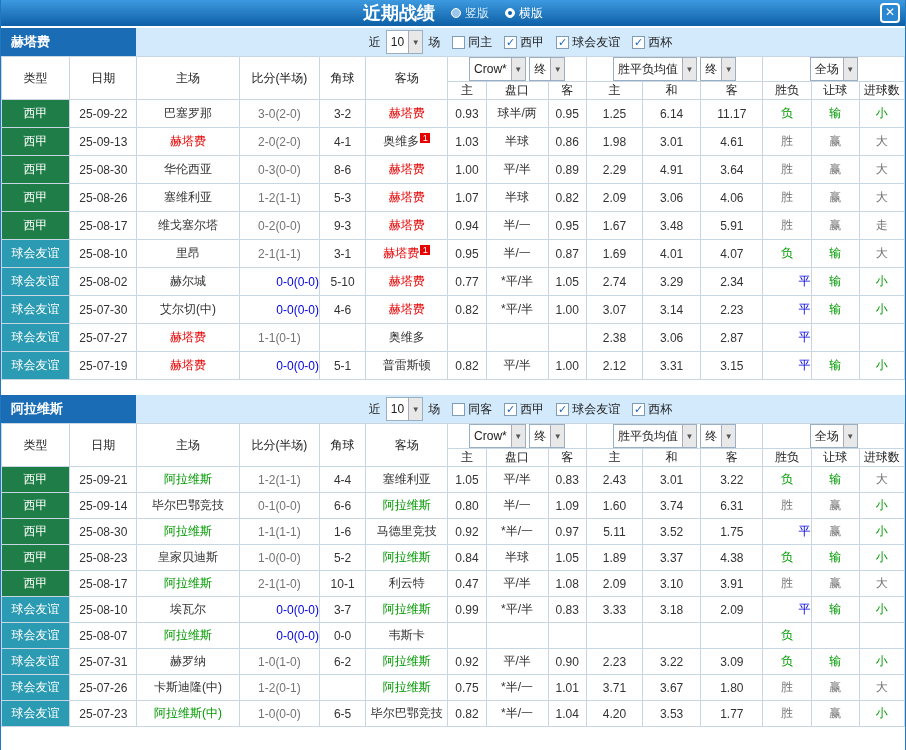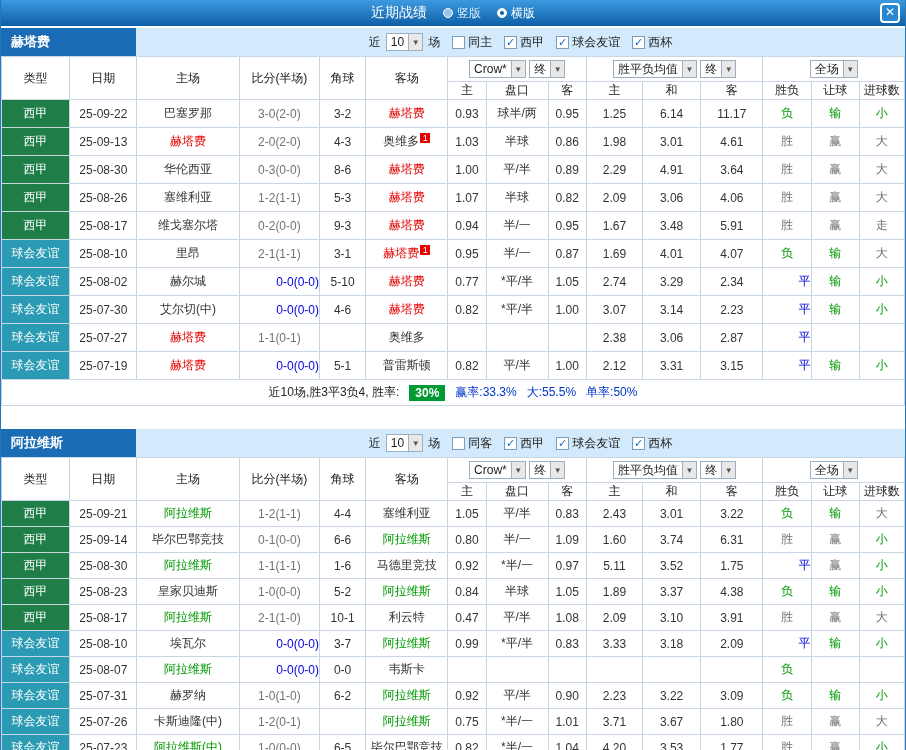--- a/index.html
+++ b/index.html
@@ -3,41 +3,41 @@
 <meta charset="utf-8">
 <style>
   * { box-sizing: border-box; margin: 0; padding: 0; }
   html, body { width: 906px; height: 750px; overflow: hidden; }
   body { font-family: "Liberation Sans", "DejaVu Sans", sans-serif; font-size: 12px; background: #fff; color: #333; }
   .app { width: 906px; height: 750px; overflow: hidden; border-left: 1px solid #2079c0; border-right: 1px solid #2079c0; }
 
   
   .topbar { height: 26px; background: linear-gradient(#3d9ae0, #0d5fa6); position: relative;
             display: flex; align-items: center; justify-content: center; gap: 16px; }
-  .topbar-title { color: #fff; font-weight: normal; font-size: 14px; }
+  .topbar-title { color: #fff; font-weight: bold; font-size: 18px; }
   .radio-opt { display: inline-flex; align-items: center; gap: 4px; color: #d9ecfb; cursor: pointer; }
   .radio-opt.sel { color: #fff; }
   .radio-circle { width: 10px; height: 10px; border-radius: 50%; border: 1px solid #fff; background: #9cc6e8; position: relative; display: inline-block; }
   .radio-opt.sel .radio-circle { background: #fff; }
   .radio-opt.sel .radio-circle::after { content: ''; position: absolute; left: 2px; top: 2px; width: 4px; height: 4px; border-radius: 50%; background: #0d5fa6; }
   .close-btn { position: absolute; right: 5px; top: 3px; width: 20px; height: 20px; border: 2px solid #fff; border-radius: 4px;
                color: #fff; font-weight: bold; font-size: 12px; line-height: 15px; text-align: center; cursor: pointer; background: #2a86cf; }
 
   
   .section-bar { height: 28px; display: flex; margin-top: 2px; }
-  .section2 { margin-top: 23px; }
+  .section2 { margin-top: 15px; }
   .section-team { width: 135px; background: #1a6cb4; color: #fff; font-weight: bold; font-size: 13px;
                   display: flex; align-items: center; padding-left: 10px; }
   .section-controls { flex: 1; background: #d3eafc; display: flex; align-items: center; justify-content: center; gap: 5px; color: #222; }
   .cb-wrap { display: inline-flex; align-items: center; gap: 3px; margin-left: 7px; cursor: pointer; }
   .checkbox { width: 13px; height: 13px; background: #fff; border: 1px solid #7f9db9; display: inline-block;
               text-align: center; line-height: 11px; font-size: 11px; color: #1767c0; font-weight: bold; }
 
   
-  .dd { display: inline-flex; align-items: center; border: 1px solid #9aafc2; background: #fff; height: 18px;
+  .dd { display: inline-flex; align-items: center; border: 1px solid #9aafc2; background: #fff; height: 24px;
         font-size: 12px; color: #222; cursor: pointer; vertical-align: middle; }
   .dd-label { padding: 0 4px; white-space: nowrap; }
   .dd-arrow { width: 14px; align-self: stretch; background: #e8e8e8; border-left: 1px solid #aab;
               font-size: 8px; color: #555; display: flex; align-items: center; justify-content: center; }
 
   
   table { width: 100%; border-collapse: collapse; table-layout: fixed; padding-left: 40px; }
   th, td { border: 1px solid #c8d6e4; text-align: center; font-size: 12px; padding: 0; overflow: hidden; white-space: nowrap; }
   thead th { font-weight: normal; color: #222; background: #fff; }
   .hrow-a th { height: 25px; }
@@ -195,21 +195,21 @@
             <td>11.17</td>
             <td class="green">负</td>
             <td class="green">输</td>
             <td class="green">小</td>
           </tr>
           <tr>
             <td class="type-league">西甲</td>
             <td>25-09-13</td>
             <td class="team"><span class="t-red">赫塔费</span></td>
             <td class="red">2-0(2-0)</td>
-            <td>4-3</td>
+            <td>4-1</td>
             <td class="team"><span>奥维多</span><span class="badge1">1</span></td>
             <td>1.03</td>
             <td>半球</td>
             <td>0.86</td>
             <td>1.98</td>
             <td>3.01</td>
             <td>4.61</td>
             <td class="red">胜</td>
             <td class="red">赢</td>
             <td class="red">大</td>
@@ -346,27 +346,20 @@
             <td>2.12</td>
             <td>3.31</td>
             <td>3.15</td>
             <td class="blue">平</td>
             <td class="green">输</td>
             <td class="green">小</td>
           </tr>
         </tbody>
     </table>
 
-    <div class="summary">
-        <span class="sum-prefix">近10场,胜3平3负4, 胜率:</span>
-        <span class="badge-rate">30%</span>
-        <span class="stat">赢率:33.3%</span>
-        <span class="stat">大:55.5%</span>
-        <span class="stat">单率:50%</span>
-      </div>
   </div>
 
   <div class="section section2">
     <div class="section-bar">
       <div class="section-team">阿拉维斯</div>
       <div class="section-controls">
         <span>近</span>
         <span class="dd">
           <span class="dd-label">10</span>
           <span class="dd-arrow">▼</span>

